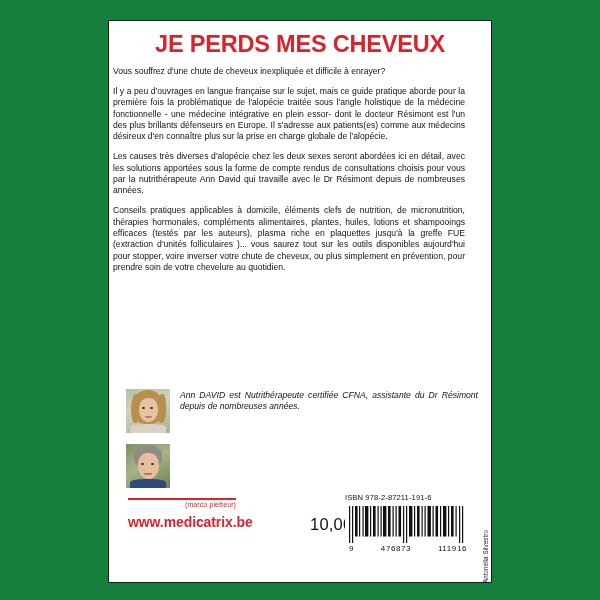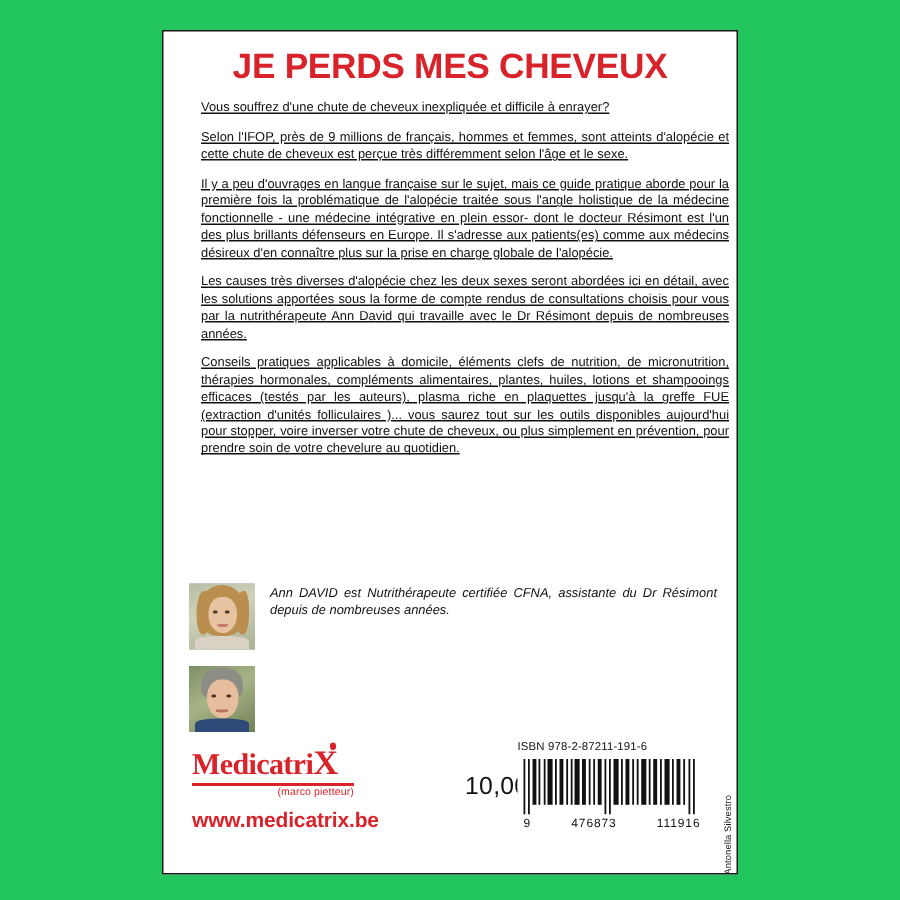--- a/index.html
+++ b/index.html
@@ -8,21 +8,21 @@
     width: 600px;
     height: 600px;
     background: #ffffff;
     font-family: "Liberation Sans", sans-serif;
   }
 
   #stage {
     position: relative;
     width: 600px;
     height: 600px;
-    background: #22c55e;
+    background: #15803d;
     overflow: hidden;
   }
 
   
   .cover {
     position: absolute;
     left: 108px;
     top: 20px;
     width: 384px;
     height: 563px;
@@ -51,25 +51,24 @@
     font-weight: bold;
     font-size: 23.5px;
     letter-spacing: -0.2px;
     line-height: 1;
     white-space: nowrap;
   }
 
   
   .body-copy {
     position: absolute;
-    left: 25px;
+    left: 4px;
     top: 45px;
     width: 352px;
     color: #111111;
-    text-decoration: underline;
   }
 
   .para {
     font-family: "Liberation Sans", sans-serif;
     font-size: 8.6px;
     line-height: 11.45px;
     text-align: justify;
     text-justify: inter-word;
     margin: 0 0 8.2px 0;
     color: #111111;
@@ -325,21 +324,20 @@
 
 <div id="stage">
 
   <div class="cover">
     <div class="cover-inner">
 
       <div class="title">JE PERDS MES CHEVEUX</div>
 
       <div class="body-copy">
         <p class="para lead">Vous souffrez d'une chute de cheveux inexpliquée et difficile à enrayer?</p>
-        <p class="para">Selon l'IFOP, près de 9 millions de français, hommes et femmes, sont atteints d'alopécie et cette chute de cheveux est perçue très différemment selon l'âge et le sexe.</p>
         <p class="para">Il y a peu d'ouvrages en langue française sur le sujet, mais ce guide pratique aborde pour la première fois la problématique de l'alopécie traitée sous l'angle holistique de la médecine fonctionnelle - une médecine intégrative en plein essor- dont le docteur Résimont est l'un des plus brillants défenseurs en Europe. Il s'adresse aux patients(es) comme aux médecins désireux d'en connaître plus sur la prise en charge globale de l'alopécie.</p>
         <p class="para">Les causes très diverses d'alopécie chez les deux sexes seront abordées ici en détail, avec les solutions apportées sous la forme de compte rendus de consultations choisis pour vous par la nutrithérapeute Ann David qui travaille avec le Dr Résimont depuis de nombreuses années.</p>
         <p class="para">Conseils pratiques applicables à domicile, éléments clefs de nutrition, de micronutrition, thérapies hormonales, compléments alimentaires, plantes, huiles, lotions et shampooings efficaces (testés par les auteurs), plasma riche en plaquettes jusqu'à la greffe FUE (extraction d'unités folliculaires )... vous saurez tout sur les outils disponibles aujourd'hui pour stopper, voire inverser votre chute de cheveux, ou plus simplement en prévention, pour prendre soin de votre chevelure au quotidien.</p>
       </div>
 
       <div class="authors">
 
         <div class="author-row">
           <div class="author-photo">
             <div class="p-bg p-ann-bg"></div>
@@ -365,21 +363,20 @@
             <div class="p-mouth p-alain-mouth"></div>
             <div class="p-shirt"></div>
           </div>
         </div>
 
       </div>
 
       <div class="footer">
 
         <div class="logo-block">
-          <div class="logo-word"><span>Medicatri</span><span class="bigx">X</span><span class="logo-dot"></span></div>
           <div class="logo-rule"></div>
           <div class="logo-sub">(marco pietteur)</div>
           <div class="logo-url">www.medicatrix.be</div>
         </div>
 
         <div class="price">10,00€</div>
 
         <div class="barcode-block">
           <div class="isbn-text">ISBN 978-2-87211-191-6</div>
           <div class="barcode">

